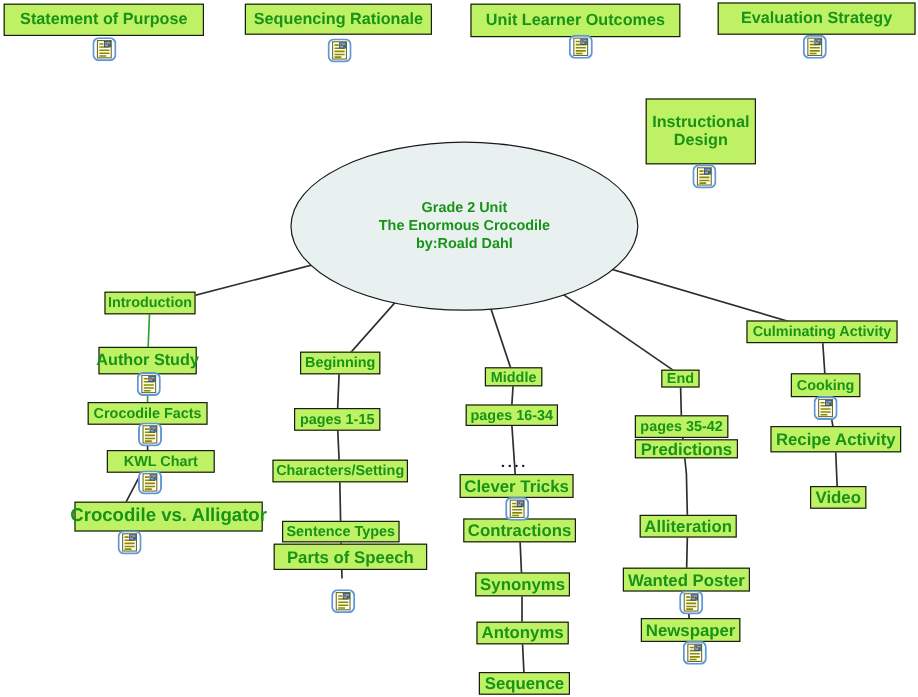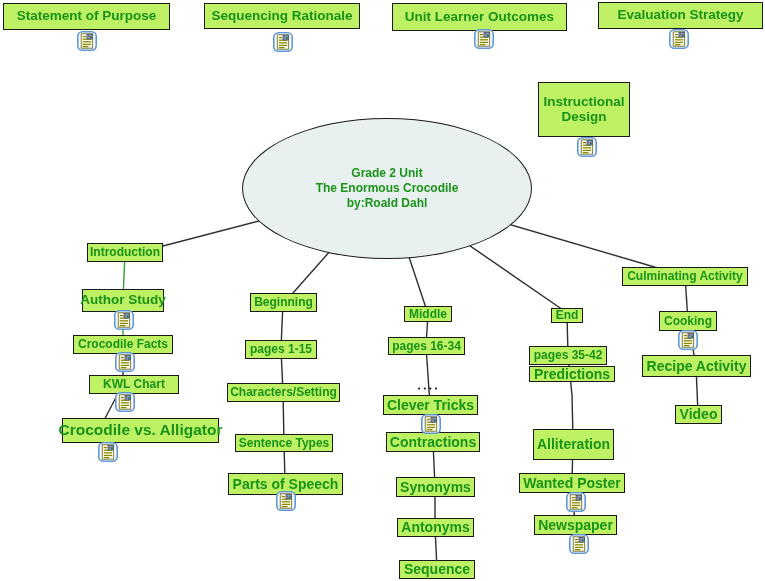--- a/index.html
+++ b/index.html
@@ -224,21 +224,21 @@
     </g>
     <rect x="10" y="3.6" width="5.2" height="4.4" fill="#7fa8d9" stroke="#334466" stroke-width="0.7"></rect>
     <rect x="10.8" y="4.6" width="1.6" height="1.6" fill="#b04434"></rect>
     <rect x="13" y="5.4" width="1.6" height="2" fill="#2a6e3a"></rect>
   </svg>
       </div>
       <div class="node normal" style="left: 250px; top: 293px; width: 67px; height: 19px;">Beginning</div>
       <div class="node normal" style="left: 245px; top: 340px; width: 72px; height: 19px;">pages 1-15</div>
       <div class="node normal" style="left: 227px; top: 383px; width: 113px; height: 19px;">Characters/Setting</div>
       <div class="node normal" style="left: 235px; top: 434px; width: 98px; height: 18px;">Sentence Types</div>
-      <div class="node large" style="left: 228px; top: 473px; width: 115px; height: 22px;">Parts of Speech</div>
+      <div class="node large" style="left: 228px; top: 453px; width: 128px; height: 22px;">Parts of Speech</div>
       <div class="icon" style="left: 276px; top: 491px;">
         <svg width="20" height="20" viewBox="0 0 20 20" xmlns="http://www.w3.org/2000/svg">
     <rect x="0.8" y="0.8" width="18.4" height="18.4" rx="4.5" fill="#ffffff" stroke="#5f97d8" stroke-width="1.6"></rect>
     <rect x="4.2" y="2.8" width="11.5" height="14.4" fill="#fffdf0" stroke="#6b6b2a" stroke-width="0.9"></rect>
     <g stroke="#8a8a00" stroke-width="1.3">
       <line x1="5.8" y1="5.6" x2="9.2" y2="5.6"></line>
       <line x1="5.8" y1="8.2" x2="14.2" y2="8.2"></line>
       <line x1="5.8" y1="10.8" x2="14.2" y2="10.8"></line>
       <line x1="5.8" y1="13.4" x2="14.2" y2="13.4"></line>
       <line x1="5.8" y1="15.6" x2="11.5" y2="15.6"></line>
@@ -267,21 +267,21 @@
     <rect x="13" y="5.4" width="1.6" height="2" fill="#2a6e3a"></rect>
   </svg>
       </div>
       <div class="node large" style="left: 386px; top: 432px; width: 94px; height: 20px;">Contractions</div>
       <div class="node large" style="left: 396px; top: 477px; width: 79px; height: 20px;">Synonyms</div>
       <div class="node large" style="left: 397px; top: 518px; width: 77px; height: 19px;">Antonyms</div>
       <div class="node large" style="left: 399px; top: 560px; width: 76px; height: 19px;">Sequence</div>
       <div class="node normal" style="left: 551px; top: 308px; width: 32px; height: 15px;">End</div>
       <div class="node normal" style="left: 529px; top: 346px; width: 78px; height: 19px;">pages 35-42</div>
       <div class="node large" style="left: 529px; top: 366px; width: 86px; height: 16px;">Predictions</div>
-      <div class="node large" style="left: 533px; top: 429px; width: 81px; height: 31px;">Alliteration</div>
+      <div class="node large" style="left: 533px; top: 429px; width: 81px; height: 19px;">Alliteration</div>
       <div class="node large" style="left: 519px; top: 473px; width: 106px; height: 20px;">Wanted Poster</div>
       <div class="icon" style="left: 566px; top: 492px;">
         <svg width="20" height="20" viewBox="0 0 20 20" xmlns="http://www.w3.org/2000/svg">
     <rect x="0.8" y="0.8" width="18.4" height="18.4" rx="4.5" fill="#ffffff" stroke="#5f97d8" stroke-width="1.6"></rect>
     <rect x="4.2" y="2.8" width="11.5" height="14.4" fill="#fffdf0" stroke="#6b6b2a" stroke-width="0.9"></rect>
     <g stroke="#8a8a00" stroke-width="1.3">
       <line x1="5.8" y1="5.6" x2="9.2" y2="5.6"></line>
       <line x1="5.8" y1="8.2" x2="14.2" y2="8.2"></line>
       <line x1="5.8" y1="10.8" x2="14.2" y2="10.8"></line>
       <line x1="5.8" y1="13.4" x2="14.2" y2="13.4"></line>

